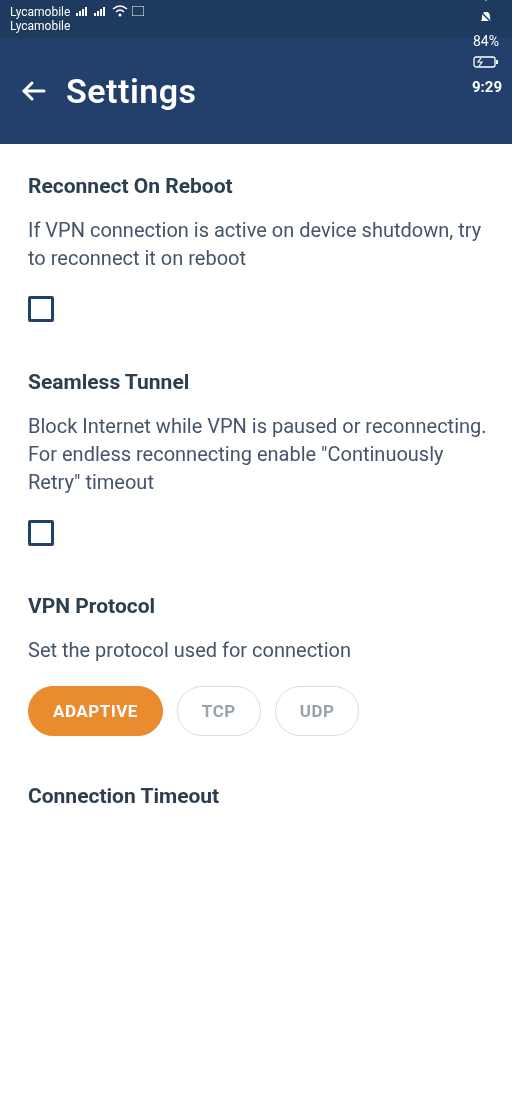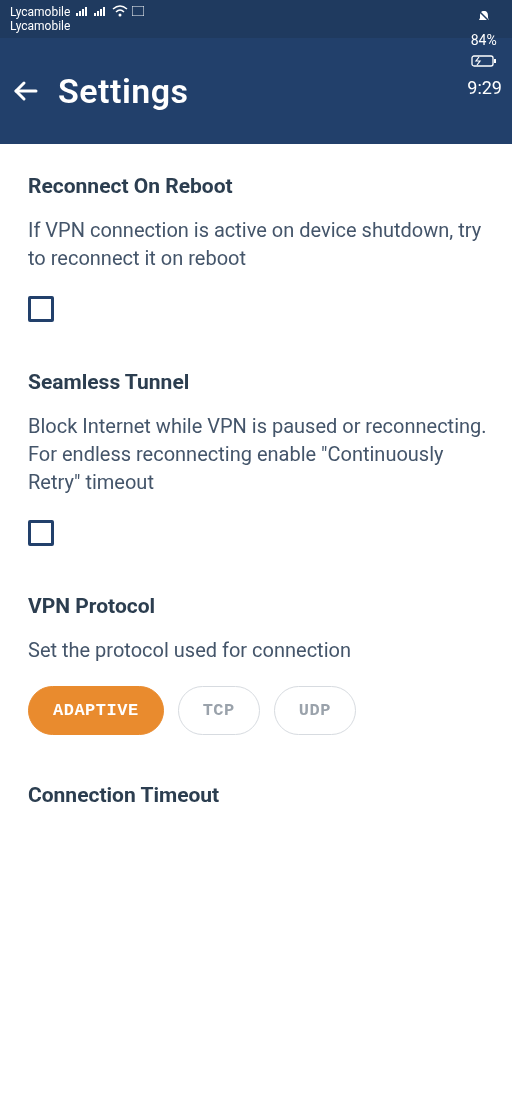--- a/index.html
+++ b/index.html
@@ -11,29 +11,29 @@
     justify-content: space-between;
     align-items: center;
     height: 38px;
     padding: 8px 10px;
     font-size: 13px;
   }
   .status-left { display: flex; flex-direction: column; line-height: 1.1; font-size: 12px; }
   .status-left-row { display: flex; align-items: center; gap: 6px; }
   .status-right { display: flex; align-items: center; gap: 6px; font-size: 14px; flex-direction: column; }
   .status-right .pct { font-size: 14px; }
-  .status-right .time { font-size: 18px; margin-left: 2px; }
+  .status-right .time { font-size: 15px; margin-left: 2px; font-weight: bold; }
   .status-icons { display: inline-flex; gap: 4px; align-items: center; }
   .app-bar {
     background: #22406b;
     color: #fff;
     height: 106px;
     display: flex;
     align-items: center;
-    padding: 0 12px;
+    padding: 0 20px;
     gap: 18px;
   }
   .app-bar .back { width: 28px; height: 28px; display: flex; align-items: center; justify-content: center; }
   .app-bar h1 { font-size: 34px; font-weight: 600; letter-spacing: 0.5px; }
   .content { padding: 30px 19px 0 28px; }
   .section { margin-bottom: 48px; }
   .section-title { font-size: 21px; font-weight: 700; color: #2c3e50; margin-bottom: 18px; }
   .row { display: flex; align-items: flex-start; justify-content: space-between; gap: 20px; flex-direction: column; }
   .desc { font-size: 20px; line-height: 1.4; color: #44556a; flex: 1; }
   .checkbox {
@@ -47,21 +47,20 @@
   .chip {
     border: 1px solid #d7dbe0;
     border-radius: 999px;
     padding: 14px 24px;
     font-size: 17px;
     font-weight: 700;
     letter-spacing: 0.5px;
     color: #9aa2ab;
     background: #fff;
     white-space: nowrap;
-    font-family: Liberation Mono, monospace;
   }
   .chip.selected {
     background: #e98b2e;
     border-color: #e98b2e;
     color: #fff;
   }
   .chips.stack { flex-direction: column; align-items: flex-start; }
 </style>
 </head>
 <body>

